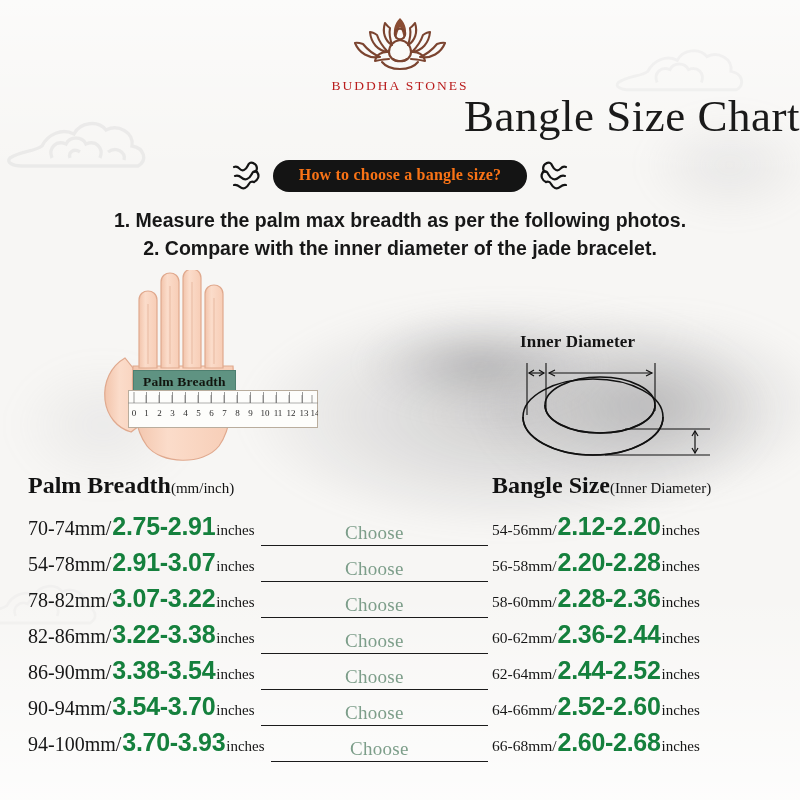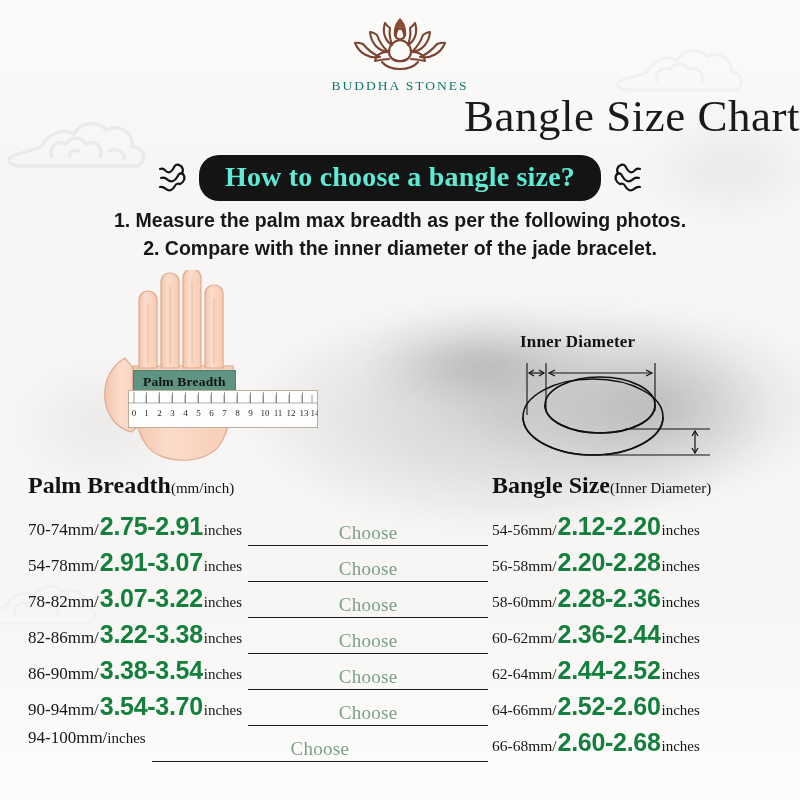--- a/index.html
+++ b/index.html
@@ -61,46 +61,46 @@
   
   .logo-wrap {
     position: absolute; left: 0; right: 0; top: 10px;
     display: flex; flex-direction: column; align-items: center;
   }
   .brand-name {
     margin-top: 2px;
     font-family: "Liberation Serif", serif;
     font-size: 13.5px;
     letter-spacing: 2.0px;
-    color: #0f766e;
+    color: #b91c1c;
     font-weight: 400;
   }
 
   .main-title {
     position: absolute; left: 0; right: 0; top: 90px;
     text-align: right;
     font-family: "Liberation Serif", serif;
     font-size: 45px;
     font-weight: 400;
     color: #1a1a1a;
     letter-spacing: 0.5px;
   }
 
   
   .pill-row {
     position: absolute; left: 0; right: 0; top: 155px;
     display: flex; align-items: center; justify-content: center; gap: 12px;
   }
   .pill {
     background: #141414;
-    color: #5eead4;
+    color: #f97316;
     border-radius: 20px;
     padding: 6px 26px 8px;
     font-family: "Liberation Serif", serif;
-    font-size: 28px;
+    font-size: 16px;
     font-weight: 700;
     letter-spacing: 0.2px;
     line-height: 1.15;
   }
   .swirl { width: 30px; height: 42px; }
   .swirl svg { display: block; }
 
   
   .steps {
     position: absolute; left: 0; right: 0; top: 207px;
@@ -164,21 +164,21 @@
   .col-head .small { font-size: 15px; font-weight: 400; }
 
   .row {
     display: flex;
     align-items: baseline;
     height: 36px;
     white-space: nowrap;
   }
   .row .mm {
     font-family: "Liberation Serif", serif;
-    font-size: 17px;
+    font-size: 20px;
     color: #161616;
   }
   .row .inch {
     font-family: "Liberation Sans", sans-serif;
     font-size: 25px;
     font-weight: 700;
     color: #15803d;
     letter-spacing: -0.3px;
     padding: 0 1px;
   }
@@ -489,20 +489,21 @@
       <span class="inch">3.54-3.70</span>
       <span class="unit">inches</span>
       <span class="choose-slot">
         <span class="choose-text">Choose</span>
         <span class="line"></span>
       </span>
     </div>
 
     <div class="row">
       <span class="mm">94-100mm/</span>
+      <span class="inch">3.70-3.93</span>
       <span class="unit">inches</span>
       <span class="choose-slot">
         <span class="choose-text">Choose</span>
         <span class="line"></span>
       </span>
     </div>
   </div>
 
   <div class="col col-right">
     <div class="col-head">

